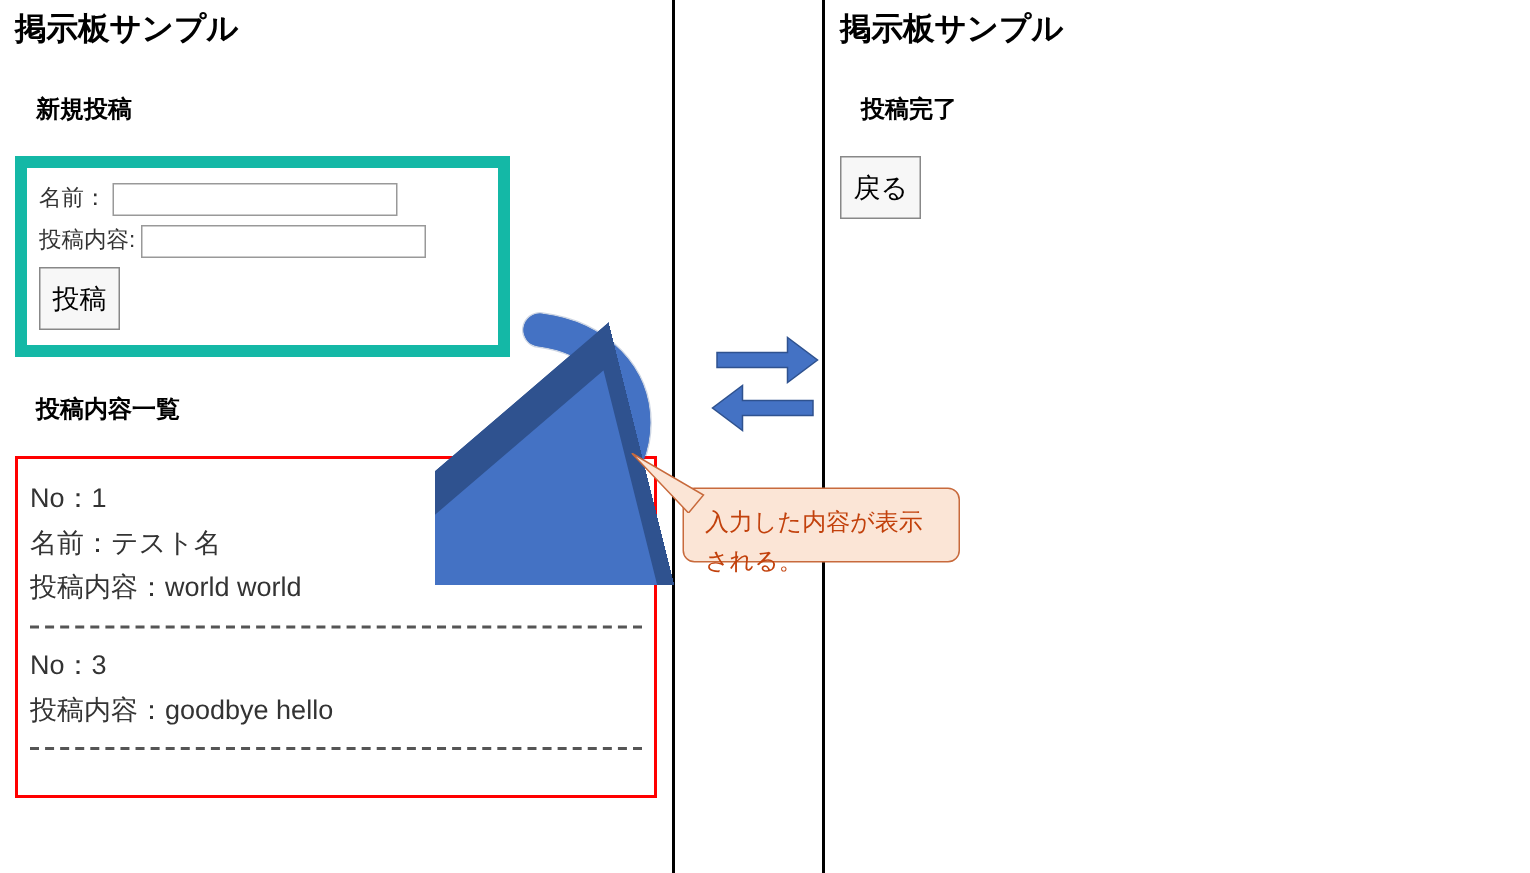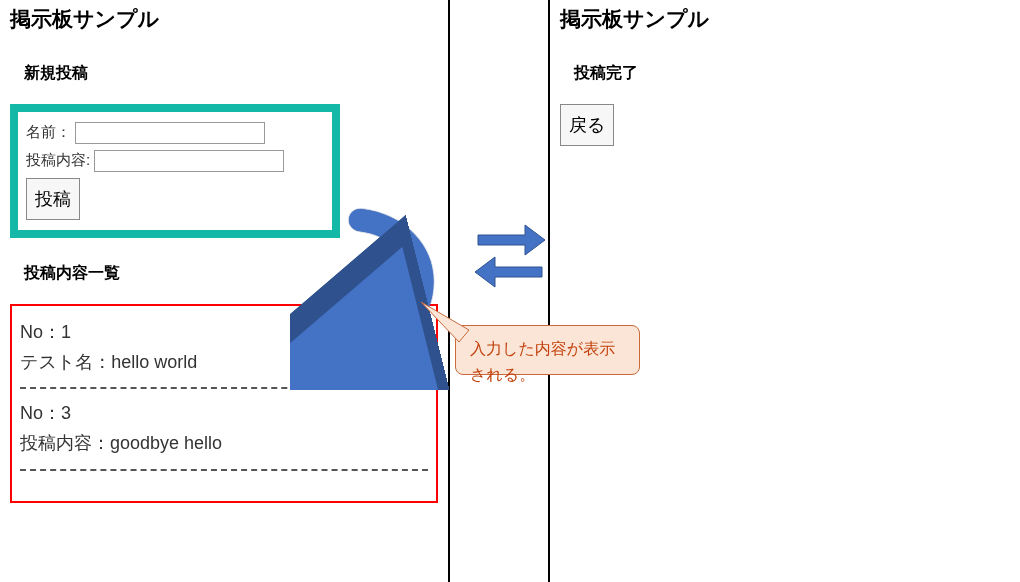--- a/index.html
+++ b/index.html
@@ -118,21 +118,22 @@
       <input type="text" value="" style="">
     </div>
     <button class="btn">投稿</button>
   </div>
 
   <h2>投稿内容一覧</h2>
 
   <div class="list-box">
     <div>
       <div>No：1</div>
-      <div>テスト名：hello world</div>
+      <div>名前：テスト名</div>
+      <div>投稿内容：world world</div>
     </div>
     <hr class="dashed-sep">
     <div>
       <div>No：3</div>
       <div>投稿内容：goodbye hello</div>
     </div>
     <hr class="dashed-sep">
   </div>
 </div>
 

